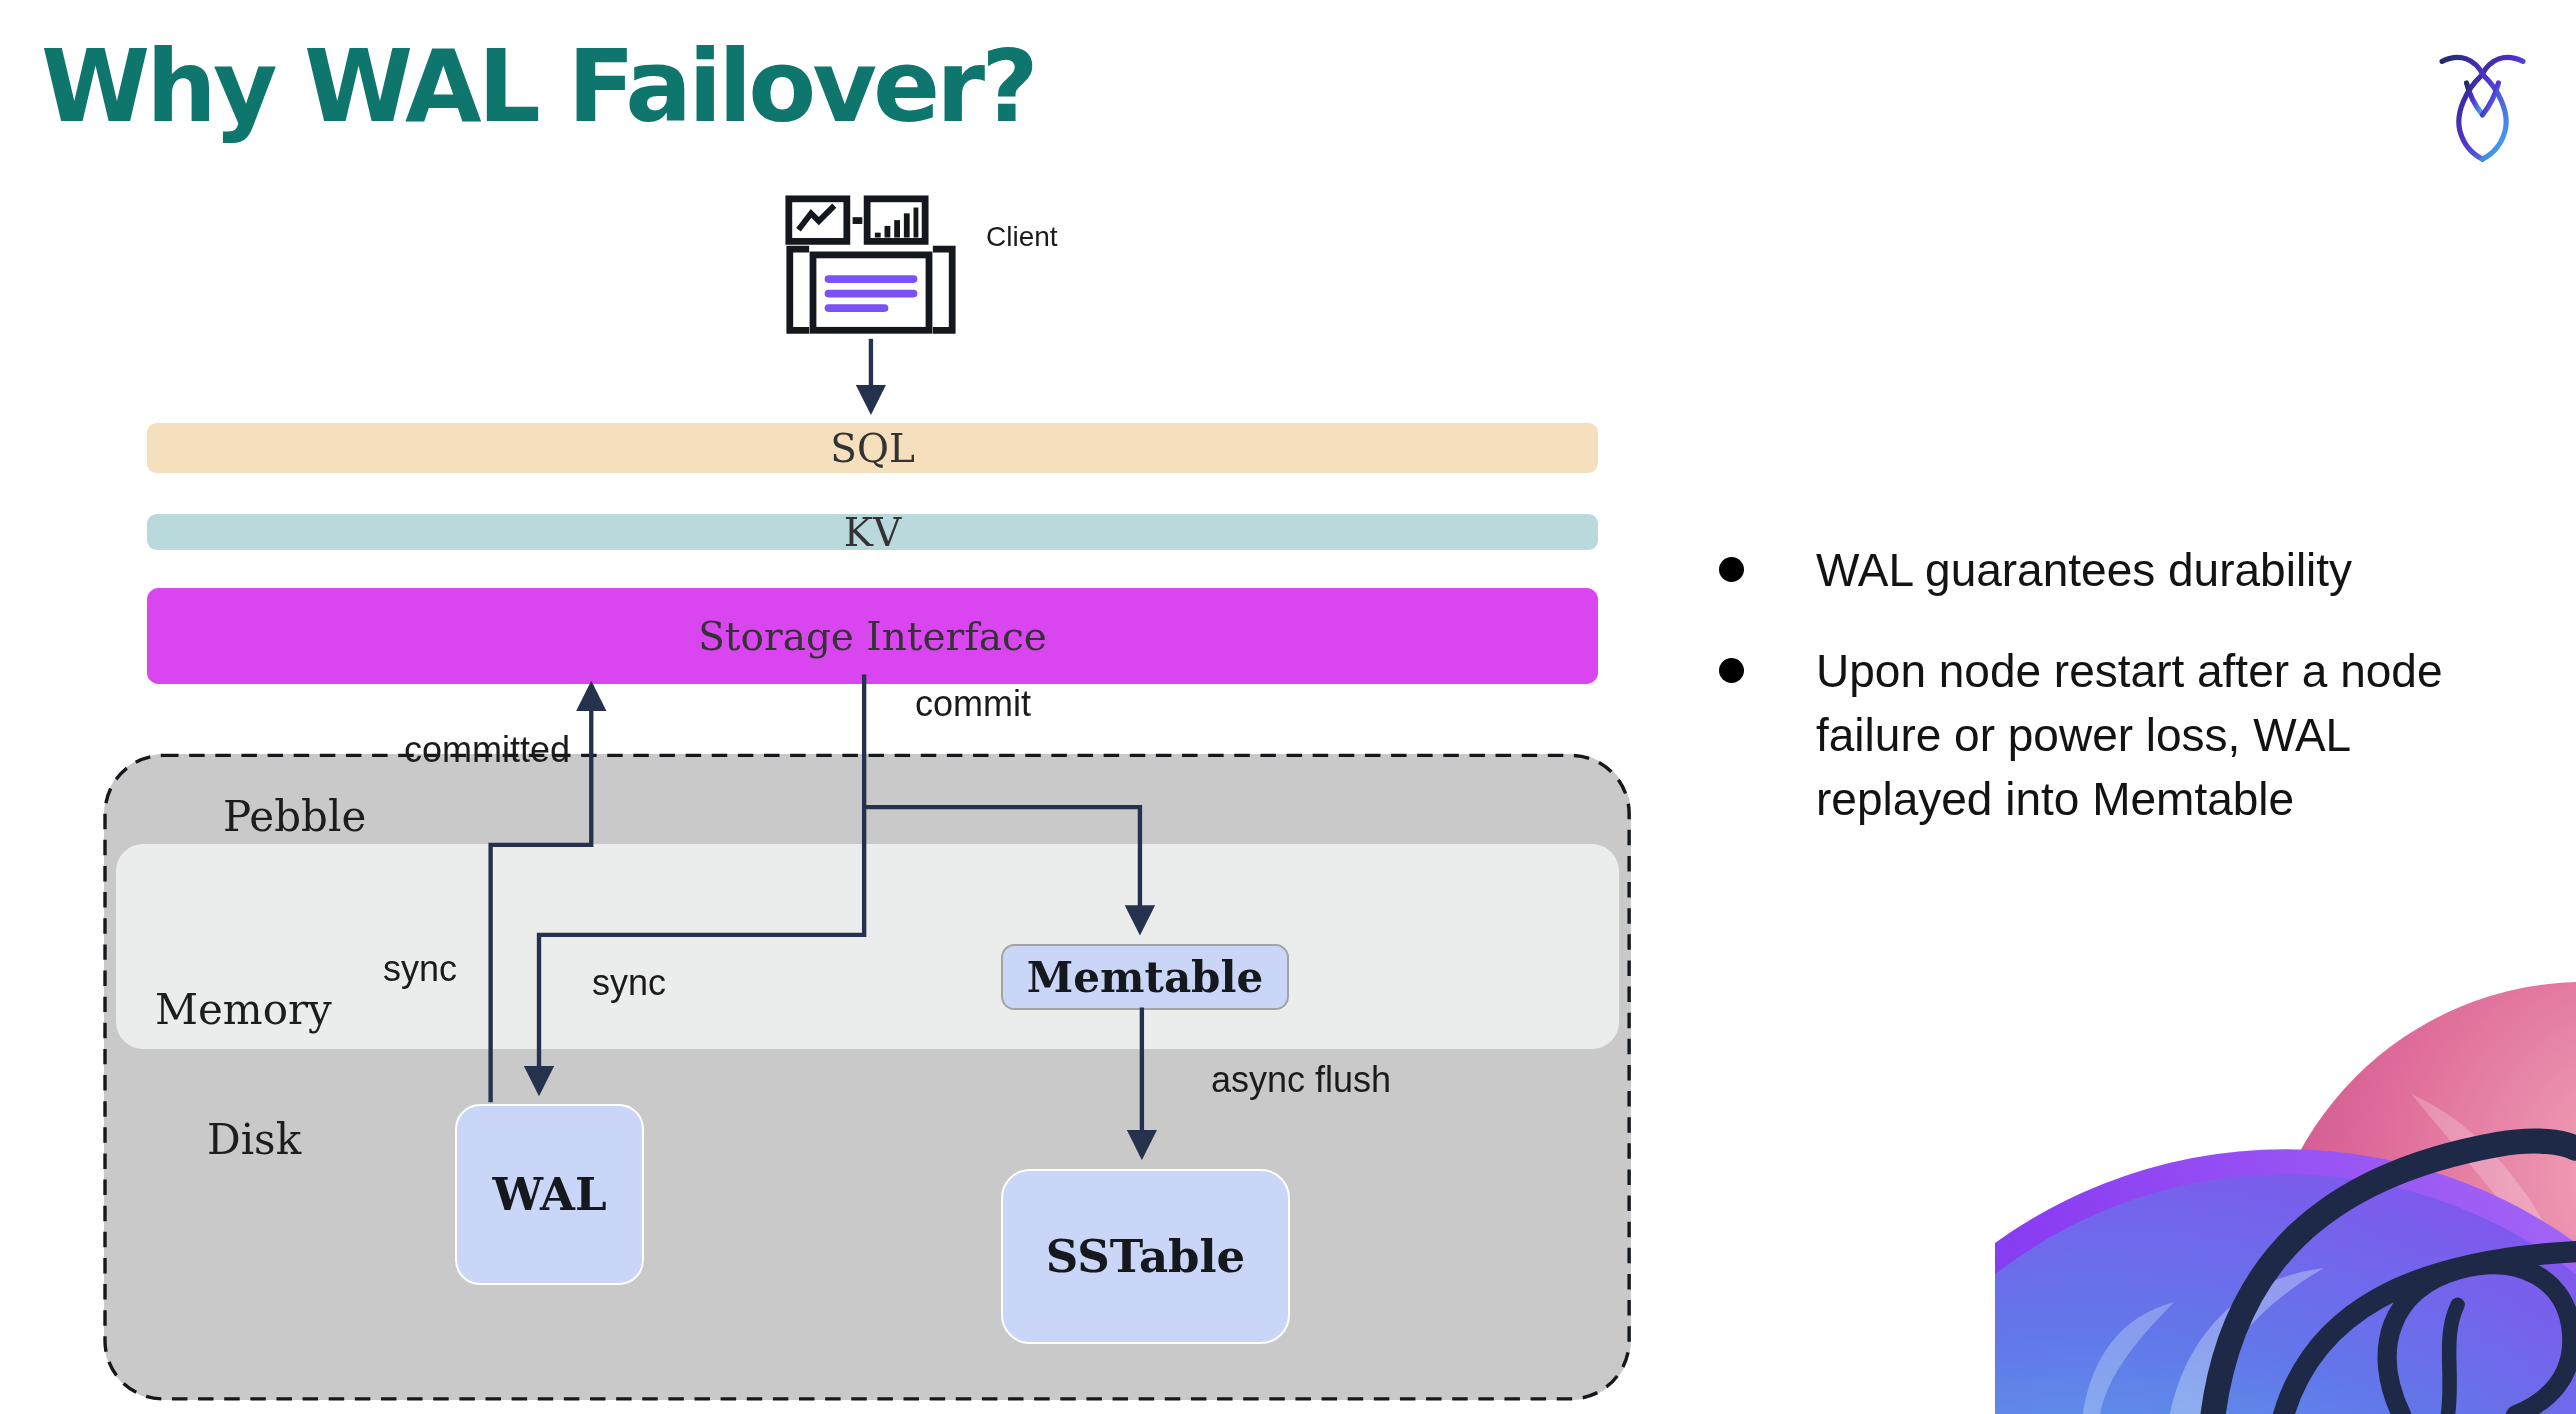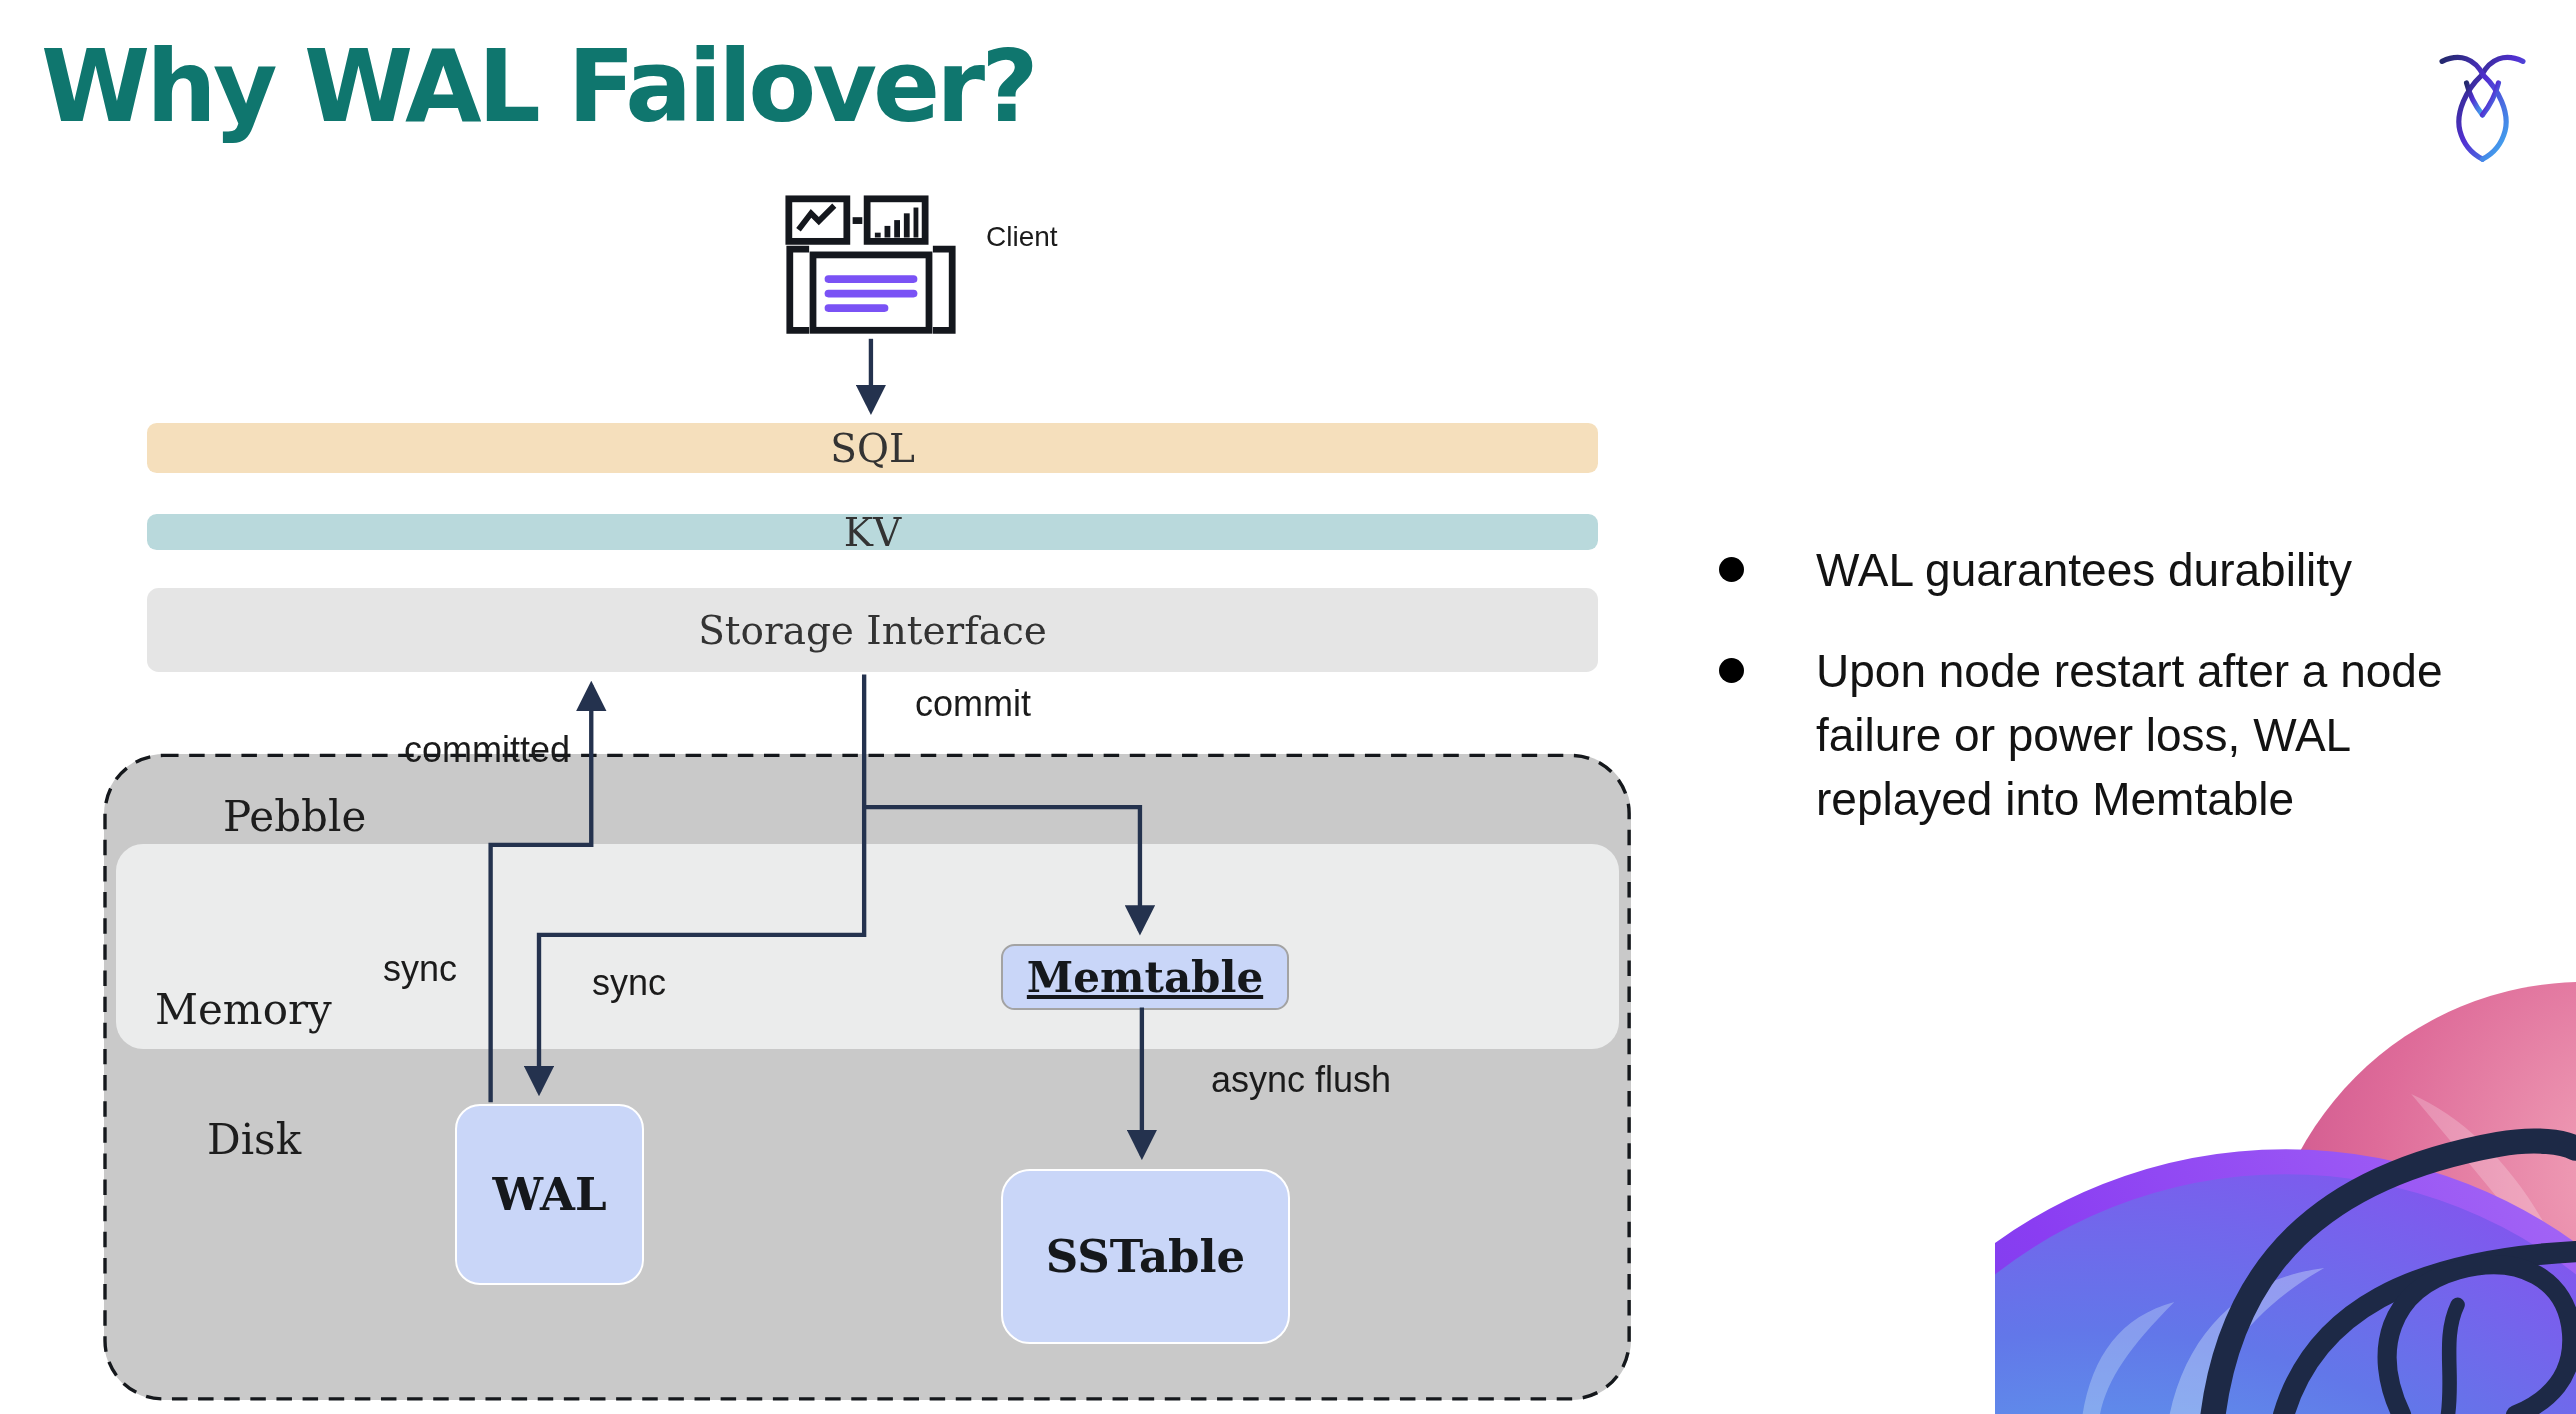--- a/index.html
+++ b/index.html
@@ -13,21 +13,21 @@
     font-size:99px;letter-spacing:-3.9px;color:#0f766e;white-space:nowrap;
   }
   
   .layer{
     position:absolute;left:147px;width:1451px;
     display:flex;align-items:center;justify-content:center;
     font-family:"DejaVu Serif",serif;font-size:39px;color:#333;
   }
   .layer-sql{top:423px;height:50px;background:#f5dfbc;border-radius:9.7px;}
   .layer-kv{top:514px;height:36px;background:#b9d9dc;border-radius:9.7px;}
-  .layer-storage{top:588px;height:84px;background:#e5e5e5;border-radius:11.6px;}
+  .layer-storage{top:588px;height:96px;background:#d946ef;border-radius:11.6px;}
   
   .pebble{
     position:absolute;left:104px;top:754px;width:1527px;height:646px;
     background:#c9c9c9;border-radius:60px;z-index:1;
   }
   .memory-band{
     position:absolute;left:116px;top:844px;width:1503px;height:205px;
     background:#ebecec;border-radius:27px;z-index:2;
   }
   .serif-lbl{
@@ -37,21 +37,21 @@
   .pebble-label{left:223px;top:792px;}
   .memory-label{left:155px;top:985px;}
   .disk-label{left:207px;top:1115px;}
   
   .node{
     position:absolute;z-index:4;background:#c9d6f8;
     display:flex;align-items:center;justify-content:center;
     font-family:"DejaVu Serif",serif;font-weight:bold;color:#15181c;
   }
   .node-wal{left:455px;top:1104px;width:185px;height:177px;border:2.9px solid #ffffff;border-radius:25px;font-size:45px;}
-  .node-memtable{left:1001px;top:944px;width:284px;height:62px;border:2.9px solid #a3a3a3;border-radius:13.5px;font-size:42px;text-decoration:underline;}
+  .node-memtable{left:1001px;top:944px;width:284px;height:62px;border:2.9px solid #a3a3a3;border-radius:13.5px;font-size:42px;}
   .node-sstable{left:1001px;top:1169px;width:285px;height:171px;border:2.9px solid #ffffff;border-radius:29px;font-size:45px;}
   
   .edge-label{
     position:absolute;z-index:6;font-size:36px;color:#1b1b1b;white-space:nowrap;
   }
   .lbl-client{left:986px;top:221px;font-size:28px;}
   .lbl-committed{left:404px;top:729px;}
   .lbl-commit{left:915px;top:683px;}
   .lbl-sync-left{left:383px;top:948px;}
   .lbl-sync-right{left:592px;top:962px;}

